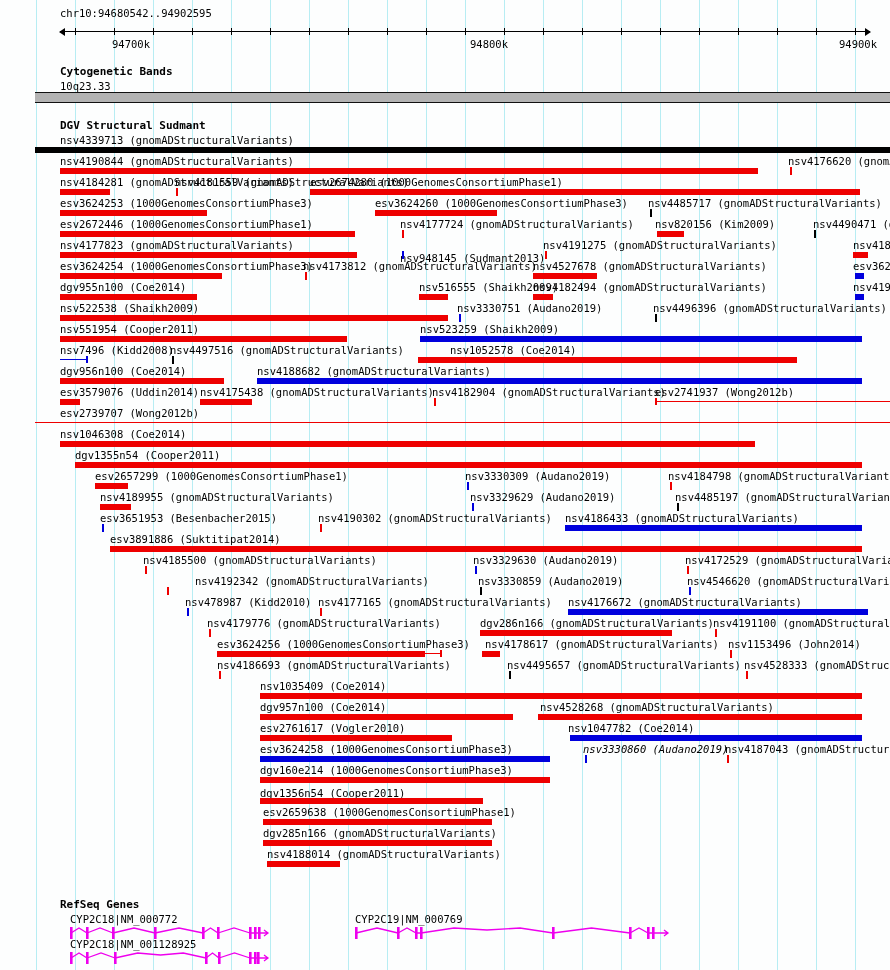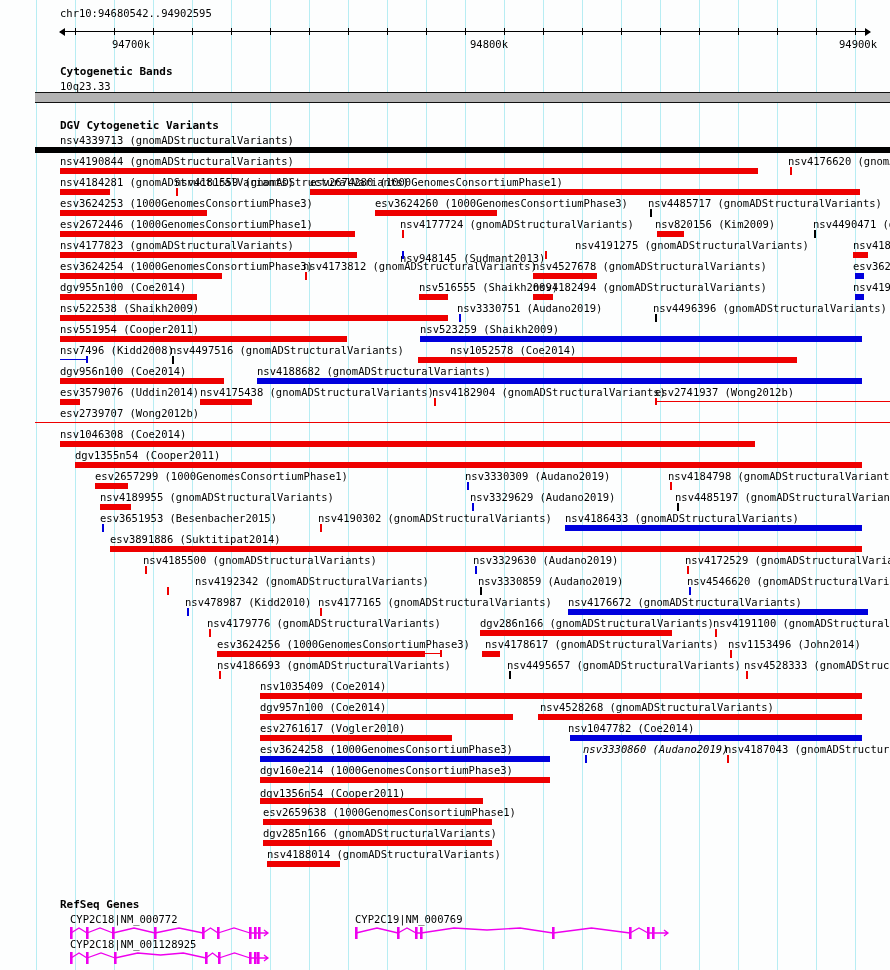--- a/index.html
+++ b/index.html
@@ -77,21 +77,21 @@
       <div class="ruler-tick" style="left: 855px; top: 28px;"></div>
       <div class="lbl tick-label" style="left: 131px; top: 38px;">94700k</div>
       <div class="lbl tick-label" style="left: 489px; top: 38px;">94800k</div>
       <div class="lbl tick-label" style="left: 858px; top: 38px;">94900k</div>
     </div>
 
   <div class="hdr" style="left:60px;top:66px;">Cytogenetic Bands</div>
   <div class="lbl" style="left:60px;top:80px;">10q23.33</div>
   <div id="cyto-band" style="left: 35px; width: 855px; top: 92px; height: 9px; background: rgb(179, 179, 179);"></div>
 
-  <div class="hdr" style="left:60px;top:120px;">DGV Cytogenetic Variants</div>
+  <div class="hdr" style="left:60px;top:120px;">DGV Structural Sudmant</div>
   <div id="dgv-rows">
       <div class="lbl" style="left: 60px; top: 134px;">nsv4339713 (gnomADStructuralVariants)</div>
       <div class="bar" style="left: 35px; width: 855px; top: 147px; background: rgb(0, 0, 0);"></div>
       <div class="lbl" style="left: 60px; top: 155px;">nsv4190844 (gnomADStructuralVariants)</div>
       <div class="lbl" style="left: 788px; top: 155px;">nsv4176620 (gnomA</div>
       <div class="bar" style="left: 60px; width: 698px; top: 168px; background: rgb(238, 0, 0);"></div>
       <div class="tick" style="left: 790px; top: 167px; background: rgb(238, 0, 0);"></div>
       <div class="lbl" style="left: 60px; top: 176px;">nsv4184281 (gnomADStructuralVariants)</div>
       <div class="lbl" style="left: 175px; top: 176px;">nsv4181559 (gnomADStructuralVariants)</div>
       <div class="lbl" style="left: 310px; top: 176px;">esv2674280 (1000GenomesConsortiumPhase1)</div>
@@ -107,21 +107,21 @@
       <div class="lbl" style="left: 60px; top: 218px;">esv2672446 (1000GenomesConsortiumPhase1)</div>
       <div class="lbl" style="left: 400px; top: 218px;">nsv4177724 (gnomADStructuralVariants)</div>
       <div class="lbl" style="left: 655px; top: 218px;">nsv820156 (Kim2009)</div>
       <div class="lbl" style="left: 813px; top: 218px;">nsv4490471 (g</div>
       <div class="bar" style="left: 60px; width: 295px; top: 231px; background: rgb(238, 0, 0);"></div>
       <div class="tick" style="left: 402px; top: 230px; background: rgb(238, 0, 0);"></div>
       <div class="bar" style="left: 657px; width: 27px; top: 231px; background: rgb(238, 0, 0);"></div>
       <div class="tick" style="left: 814px; top: 230px; background: rgb(0, 0, 0);"></div>
       <div class="lbl" style="left: 60px; top: 239px;">nsv4177823 (gnomADStructuralVariants)</div>
       <div class="lbl" style="left: 400px; top: 252px;">nsv948145 (Sudmant2013)</div>
-      <div class="lbl" style="left: 575px; top: 239px;">nsv4191275 (gnomADStructuralVariants)</div>
+      <div class="lbl" style="left: 543px; top: 239px;">nsv4191275 (gnomADStructuralVariants)</div>
       <div class="lbl" style="left: 853px; top: 239px;">nsv4186</div>
       <div class="bar" style="left: 60px; width: 297px; top: 252px; background: rgb(238, 0, 0);"></div>
       <div class="tick" style="left: 402px; top: 251px; background: rgb(0, 0, 221);"></div>
       <div class="tick" style="left: 545px; top: 251px; background: rgb(238, 0, 0);"></div>
       <div class="bar" style="left: 853px; width: 15px; top: 252px; background: rgb(238, 0, 0);"></div>
       <div class="lbl" style="left: 60px; top: 260px;">esv3624254 (1000GenomesConsortiumPhase3)</div>
       <div class="lbl" style="left: 303px; top: 260px;">nsv4173812 (gnomADStructuralVariants)</div>
       <div class="lbl" style="left: 533px; top: 260px;">nsv4527678 (gnomADStructuralVariants)</div>
       <div class="lbl" style="left: 853px; top: 260px;">esv362</div>
       <div class="bar" style="left: 60px; width: 162px; top: 273px; background: rgb(238, 0, 0);"></div>

